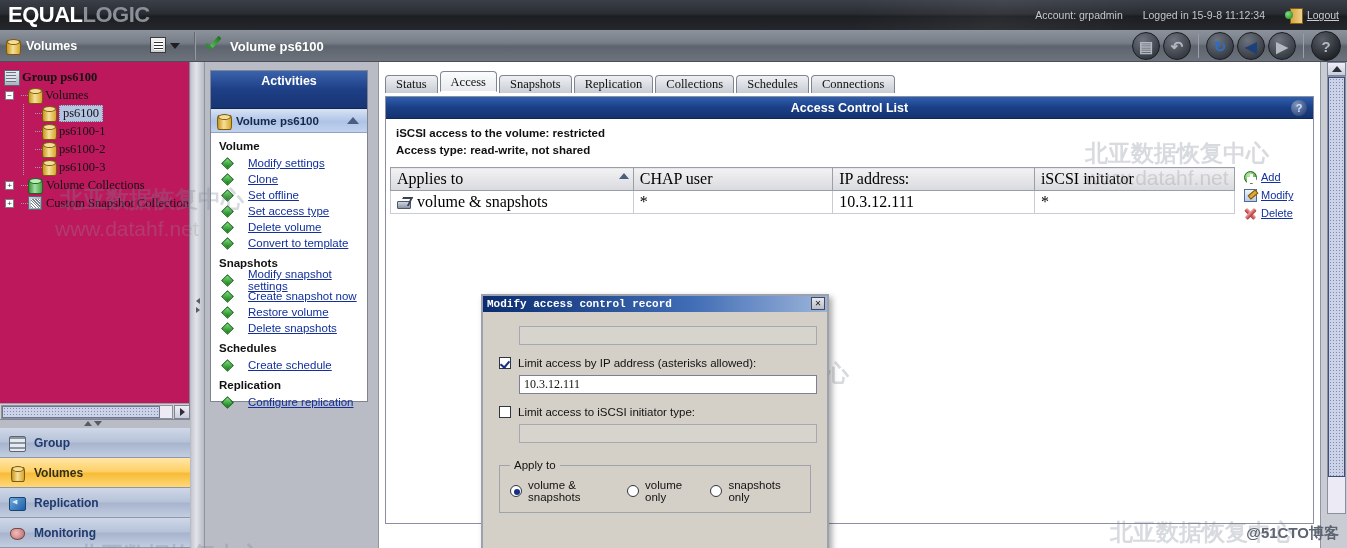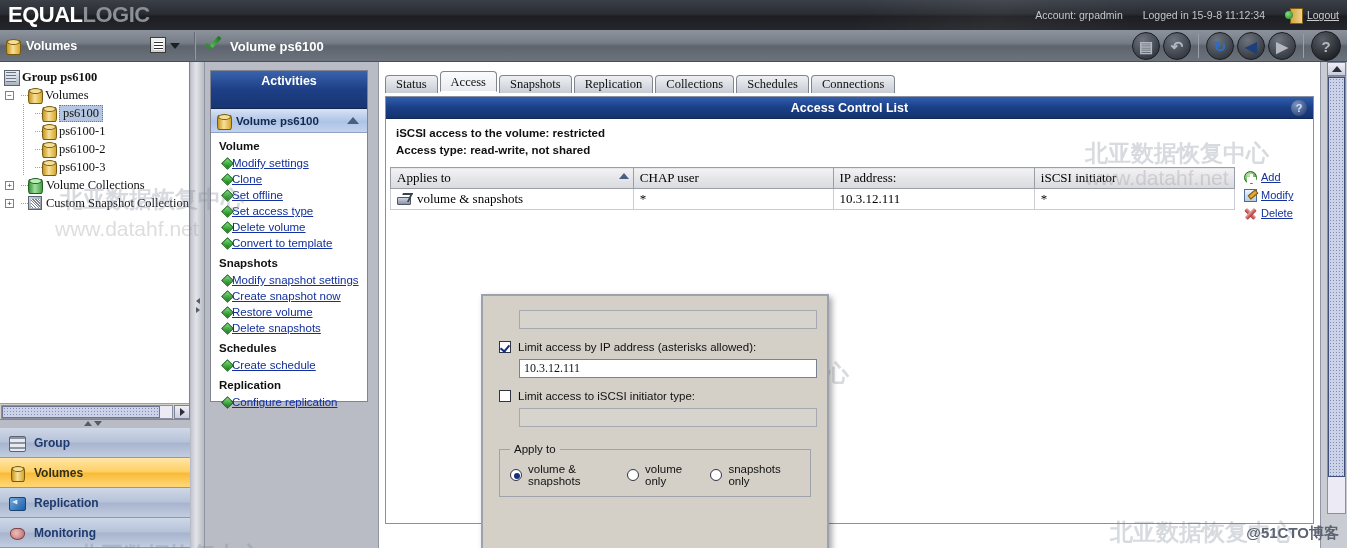--- a/index.html
+++ b/index.html
@@ -121,21 +121,21 @@
   .gl-blue { color:#2d6fc4; }
   .gl-dkblue { color:#1d3f7a; }
   .tb-sep { width:1px; height:24px; background:#9aa0a8; margin:0 4px; }
 
   
   .body-area { position:absolute; left:0; top:62px; width:1347px; height:486px; background:#b9bcc4; }
 
   
   .leftpanel {
     position:absolute; left:0; top:0; width:190px; height:358px;
-    background:#ffffff; border:1px solid #7f8490; border-top:none; border-left:none;
+    background:#be185d; border:1px solid #7f8490; border-top:none; border-left:none;
     overflow:hidden;
   }
   .tree { position:relative; padding:6px 0 0 2px; font-family:"Liberation Serif", serif; font-size:12.5px; color:#111; }
   .tnode { display:flex; align-items:center; height:18px; white-space:nowrap; position:relative; }
   .tnode .tw { width:12px; height:18px; position:relative; flex:none; }
   .expander {
     position:absolute; left:1px; top:5px; width:9px;height:9px;
     border:1px solid #7b7f88; background:#fff; font-size:8px; line-height:7px; text-align:center;
     color:#333; cursor:pointer; font-family:"Liberation Sans",sans-serif;
   }
@@ -240,21 +240,21 @@
     position:relative;
   }
   .act-sub .collapse {
     position:absolute; right:8px; top:8px; width:0;height:0;
     border-left:6px solid transparent;border-right:6px solid transparent;border-bottom:7px solid #4a5d82;
     cursor:pointer;
   }
   .act-body { padding:6px 0 0 8px; }
   .act-grp { font-weight:bold; font-size:11.5px; color:#111; margin:6px 0 3px 0; }
   .act-grp.first { margin-top:1px; }
-  .act-link { display:flex; align-items:center; gap:0; height:16px; margin-left:4px; }
+  .act-link { display:flex; align-items:center; gap:16px; height:16px; margin-left:4px; }
   .diamond { width:9px;height:9px;flex:none; transform:rotate(45deg);
     background:linear-gradient(135deg,#7ee07e,#0e7d0e); border:1px solid #0a5c0a; }
   .act-link a { color:#13309c; text-decoration:underline; font-size:11.5px; cursor:pointer; }
 
   
   .mainpane {
     position:absolute; left:378px; top:0; right:27px; height:486px;
     background:#ffffff; border-left:1px solid #9096a1;
   }
   .tabrow { position:absolute; left:6px; top:10px; height:20px; display:flex; align-items:flex-end; }
@@ -281,21 +281,21 @@
     position:relative; border-bottom:1px solid #0f2755;
   }
   .acl-help {
     position:absolute; right:6px; top:3px; width:16px;height:16px;border-radius:50%;
     background:radial-gradient(circle at 35% 30%,#7f95bd,#1a3568);
     color:#cfe0ff; font-size:11px; line-height:16px; text-align:center; cursor:pointer;
   }
   .acl-info { padding:8px 10px 2px 10px; font-size:11.5px; color:#111; font-weight:bold; }
   .acl-info div { margin-bottom:5px; }
   .tablewrap { position:relative; margin:4px 0 0 4px; }
-  table.acl { border-collapse:collapse; font-family:"Liberation Serif", serif; font-size:13px; width:845px; }
+  table.acl { border-collapse:collapse; font-family:"Liberation Serif", serif; font-size:16px; width:845px; }
   table.acl th {
     text-align:left; font-weight:normal; padding:2px 6px; height:17px;
     background:linear-gradient(to bottom,#f2f2f4,#d9dade);
     border:1px solid #9a9ea8; position:relative;
   }
   table.acl th .sortarr {
     position:absolute; right:4px; top:5px; width:0;height:0;
     border-left:5px solid transparent;border-right:5px solid transparent;border-bottom:6px solid #4a5d82;
   }
   table.acl td { padding:2px 6px; height:18px; border:1px solid #c9ccd3; background:#fff; }
@@ -724,20 +724,24 @@
     <div class="vscroll">
       <div class="vs-btn top">
           <i></i>
         </div>
       <div class="vs-track">
         <div class="vs-thumb"></div>
       </div>
     </div>
 
     <div class="dialog">
+      <div class="dlg-title">
+        <span>Modify access control record</span>
+        <span class="dlg-close">✕</span>
+      </div>
       <div class="dlg-body">
 
         <input class="txtin disabled" type="text" readonly="" value="" style="">
 
         <div class="chkrow">
           <span class="chk on"></span>
           <span class="chklbl">Limit access by IP address (asterisks allowed):</span>
         </div>
         <input class="txtin" type="text" value="10.3.12.111" style="">
 

